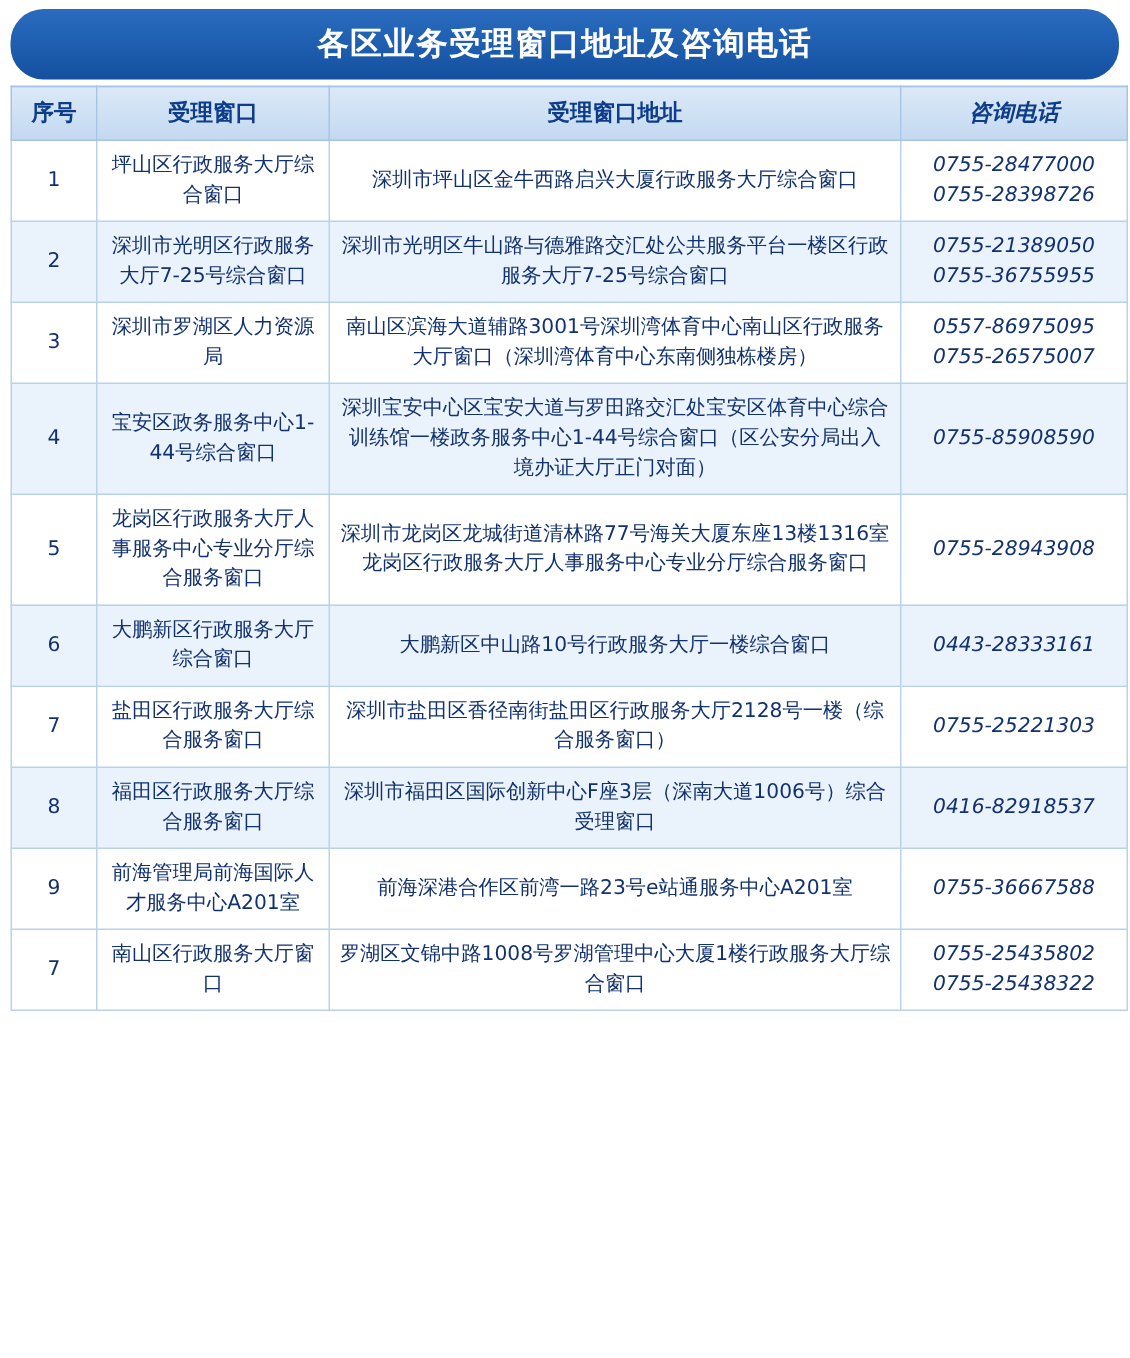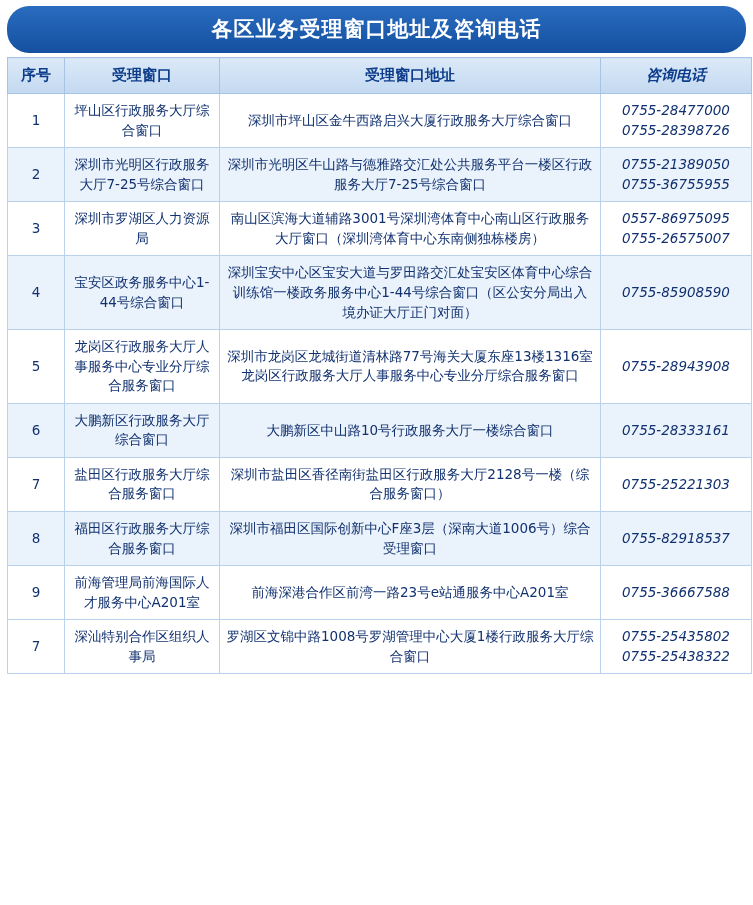--- a/index.html
+++ b/index.html
@@ -139,50 +139,50 @@
         <td class="c-address">深圳市龙岗区龙城街道清林路77号海关大厦东座13楼1316室龙岗区行政服务大厅人事服务中心专业分厅综合服务窗口</td>
         <td class="c-phone">
           <span class="phone-line">0755-28943908</span>
         </td>
       </tr>
       <tr class="odd">
         <td class="c-no">6</td>
         <td class="c-window">大鹏新区行政服务大厅综合窗口</td>
         <td class="c-address">大鹏新区中山路10号行政服务大厅一楼综合窗口</td>
         <td class="c-phone">
-          <span class="phone-line">0755-28333161</span>
+          <span class="phone-line">0443-28333161</span>
         </td>
       </tr>
       <tr class="even">
         <td class="c-no">7</td>
         <td class="c-window">盐田区行政服务大厅综合服务窗口</td>
         <td class="c-address">深圳市盐田区香径南街盐田区行政服务大厅2128号一楼（综合服务窗口）</td>
         <td class="c-phone">
           <span class="phone-line">0755-25221303</span>
         </td>
       </tr>
       <tr class="odd">
         <td class="c-no">8</td>
         <td class="c-window">福田区行政服务大厅综合服务窗口</td>
         <td class="c-address">深圳市福田区国际创新中心F座3层（深南大道1006号）综合受理窗口</td>
         <td class="c-phone">
-          <span class="phone-line">0755-82918537</span>
+          <span class="phone-line">0416-82918537</span>
         </td>
       </tr>
       <tr class="even">
         <td class="c-no">9</td>
         <td class="c-window">前海管理局前海国际人才服务中心A201室</td>
         <td class="c-address">前海深港合作区前湾一路23号e站通服务中心A201室</td>
         <td class="c-phone">
           <span class="phone-line">0755-36667588</span>
         </td>
       </tr>
       <tr class="even">
         <td class="c-no">7</td>
-        <td class="c-window">深汕特别合作区组织人事局</td>
+        <td class="c-window">南山区行政服务大厅窗口</td>
         <td class="c-address">罗湖区文锦中路1008号罗湖管理中心大厦1楼行政服务大厅综合窗口</td>
         <td class="c-phone">
           <span class="phone-line">0755-25435802</span>
           <span class="phone-line">0755-25438322</span>
         </td>
       </tr>
     </tbody>
   </table>
 
 </div>

